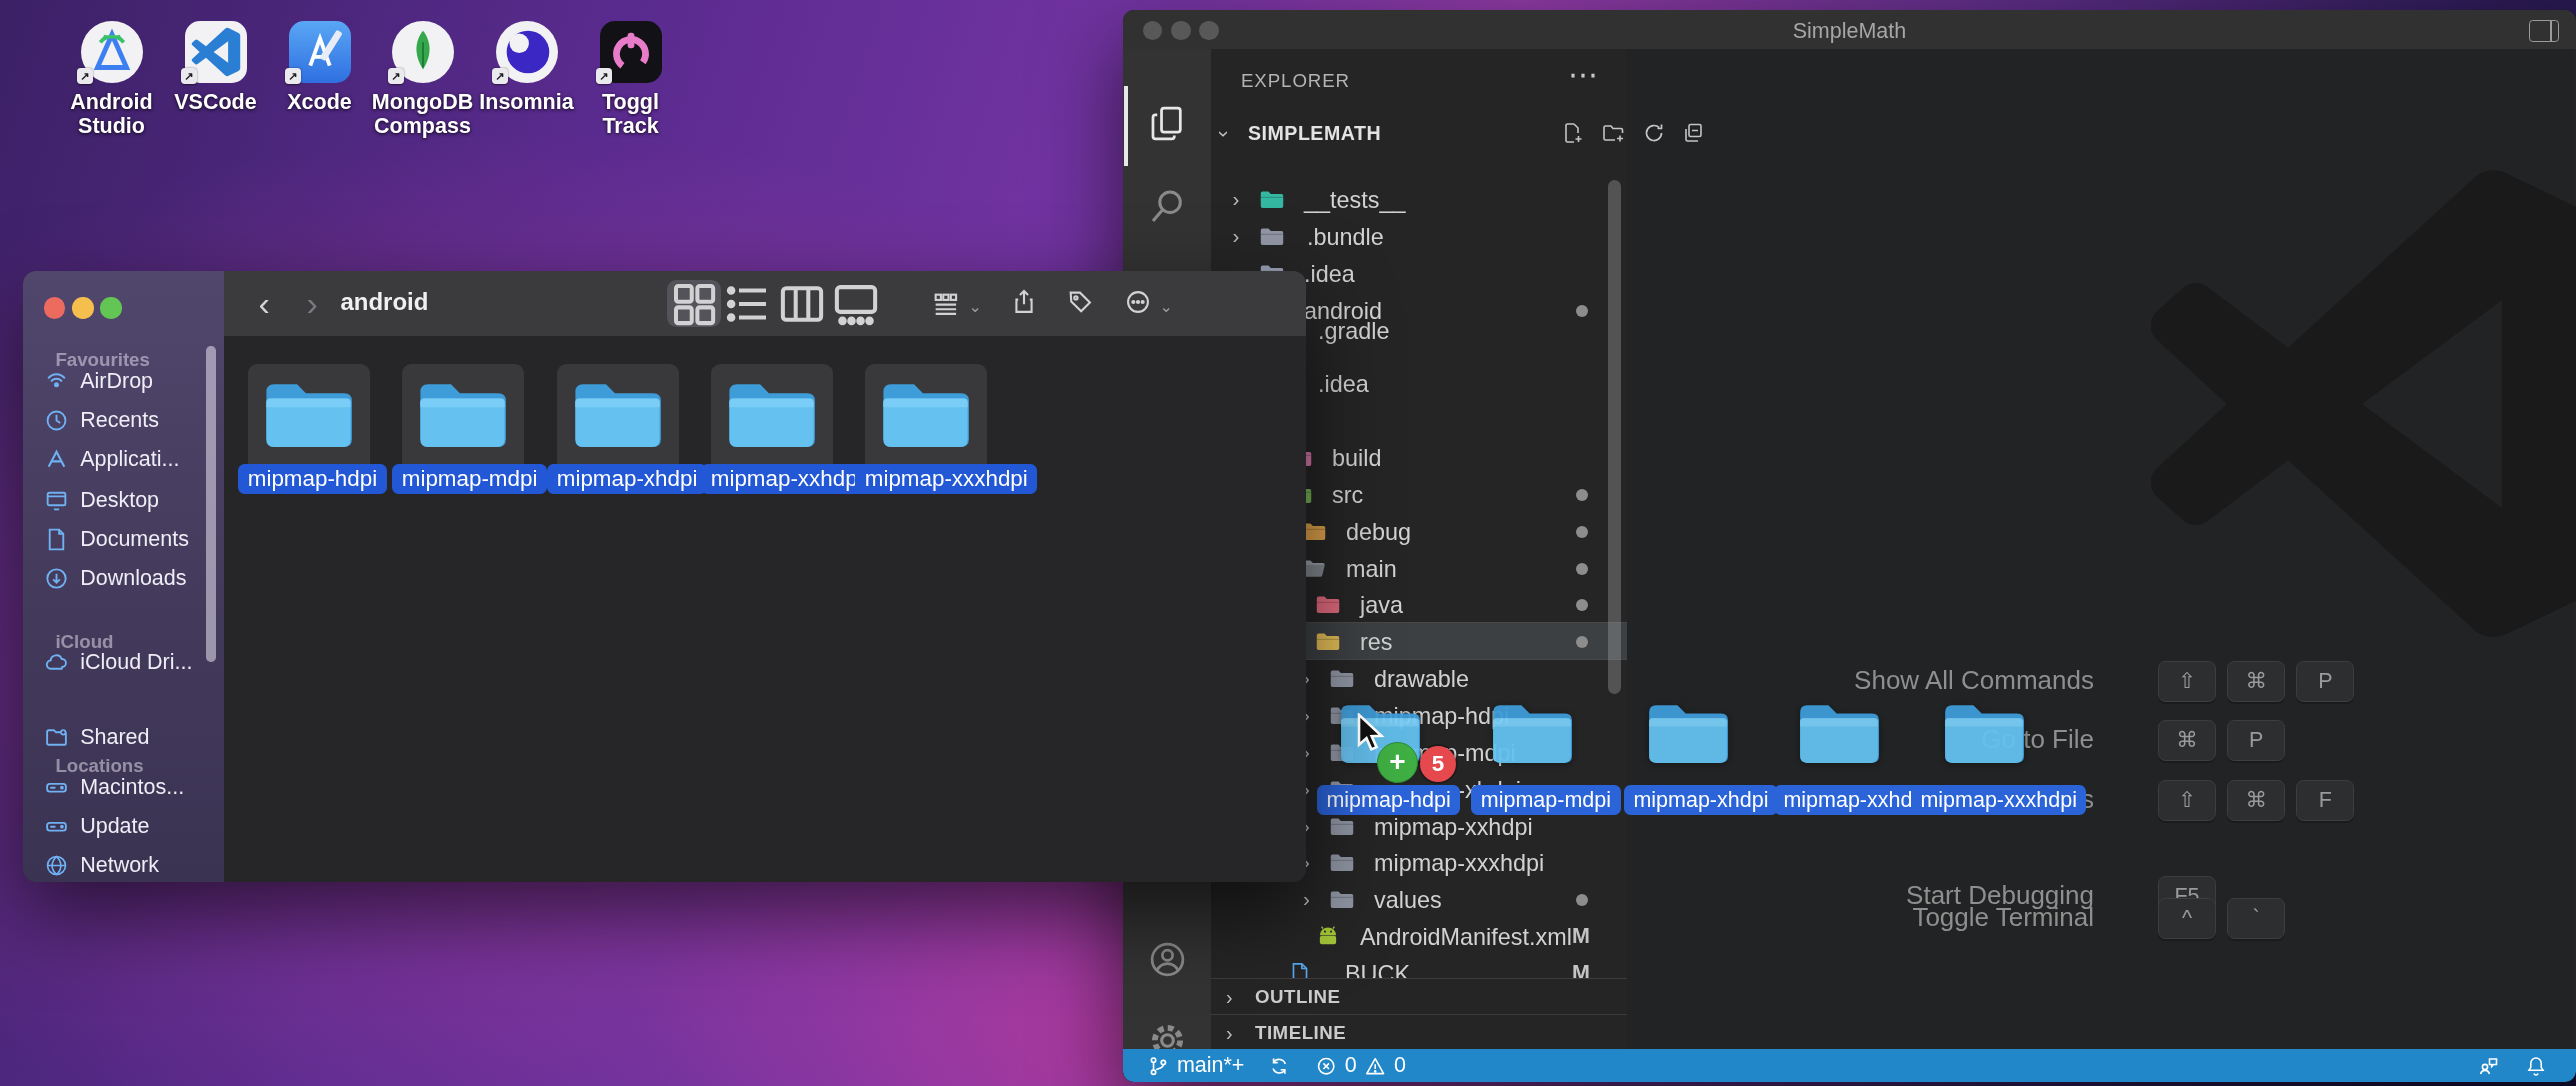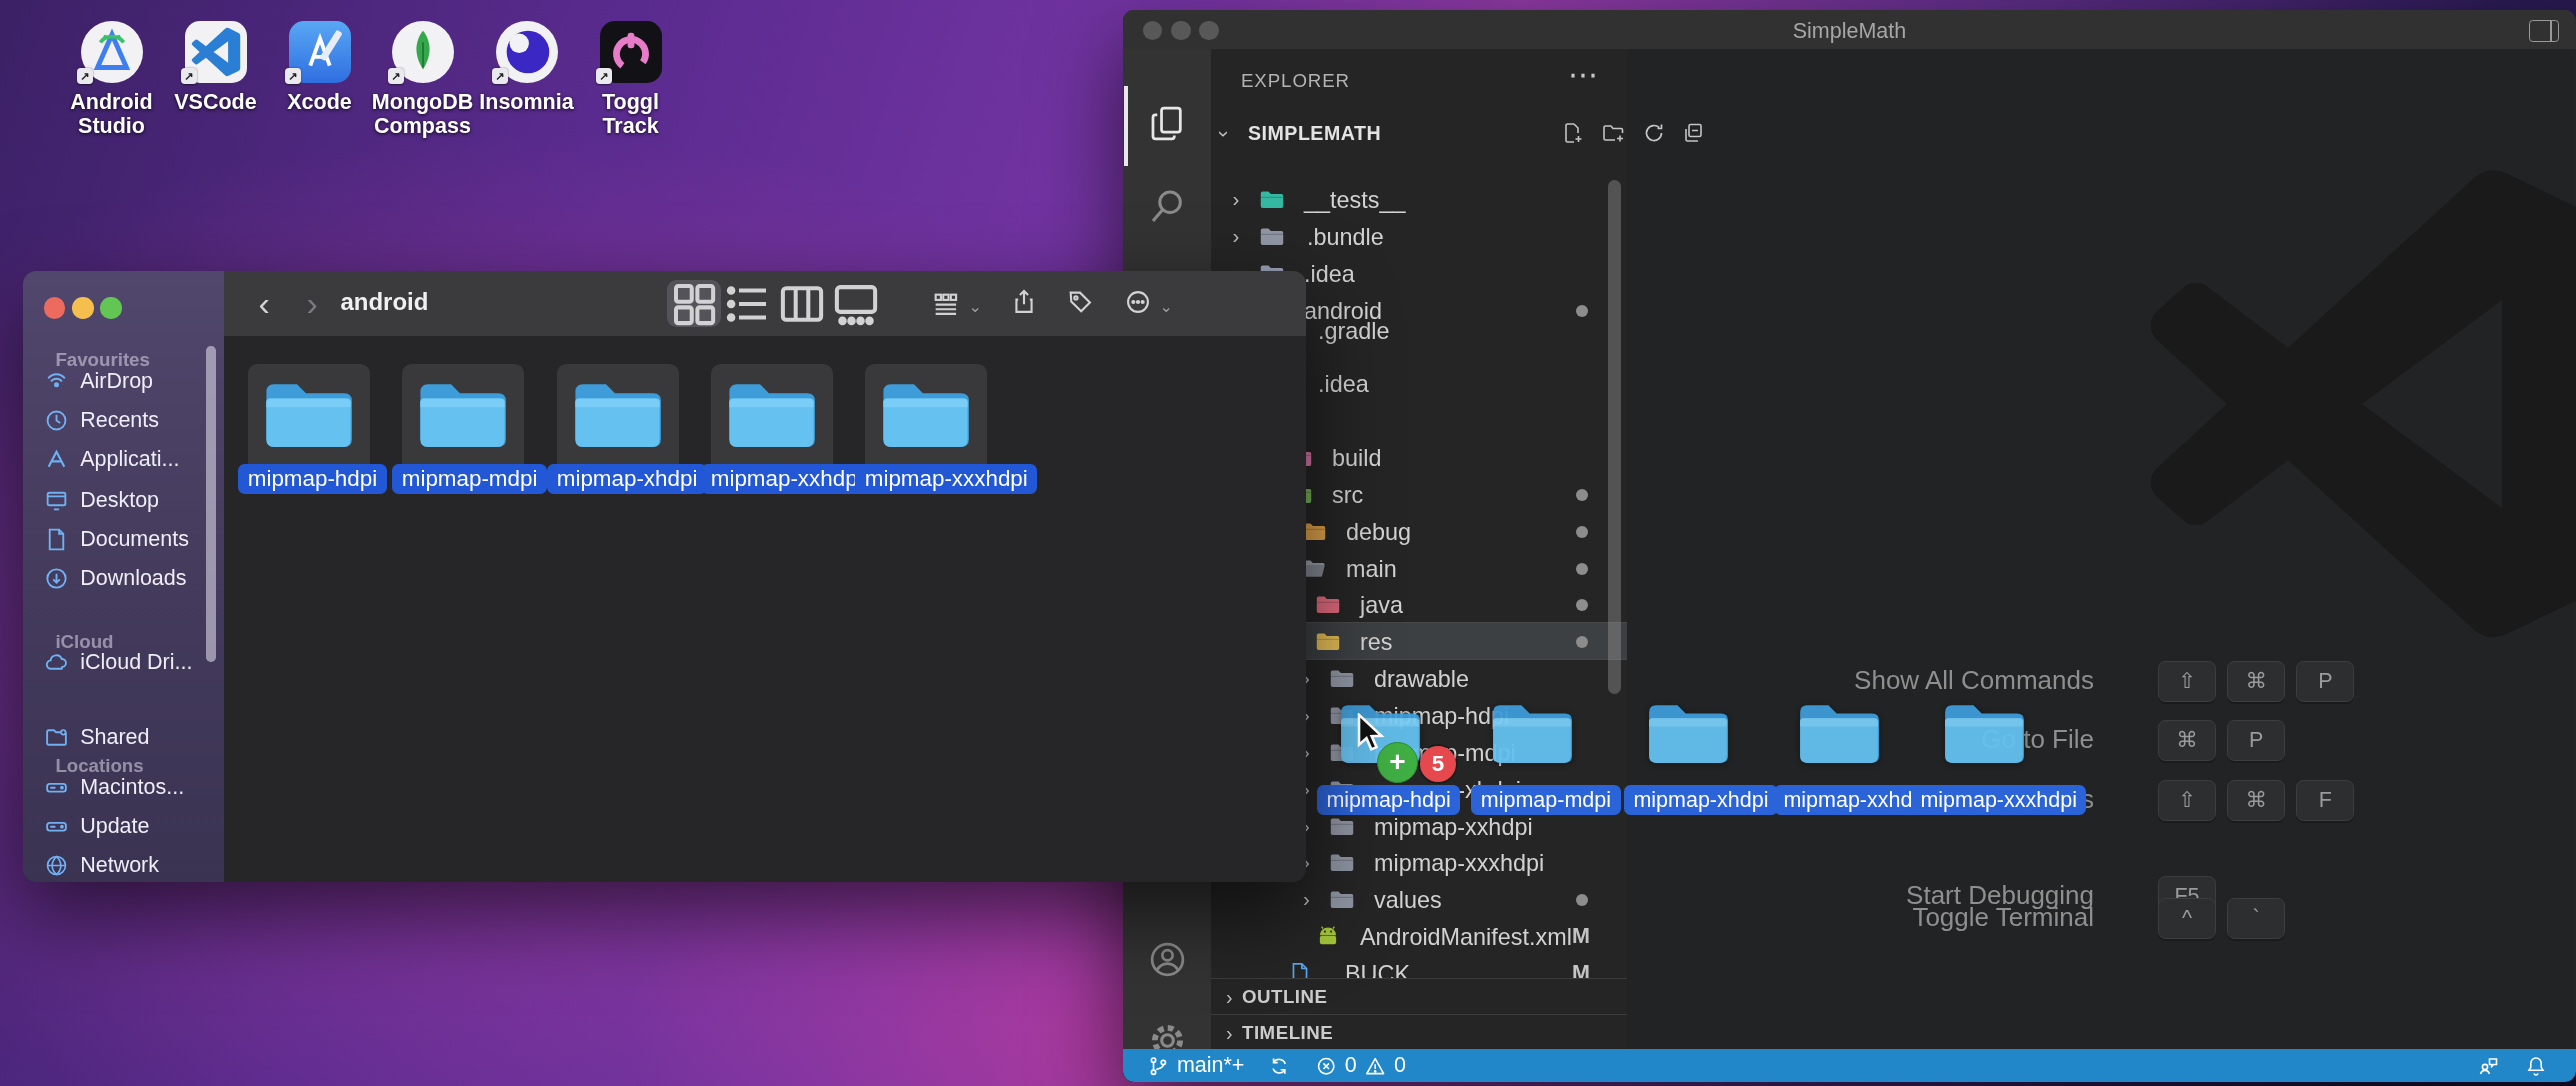--- a/index.html
+++ b/index.html
@@ -51,21 +51,21 @@
   .t-chev.open{transform:rotate(90deg);}
   .t-ico{top:6.5px;}
   .t-ico svg{width:26px;height:22.4px;}
   .t-lbl{top:5.6px;color:#d2d2d2;font-size:23.4px;white-space:nowrap;}
   .t-dot{left:365px;top:13px;width:12px;height:12px;border-radius:50%;background:#8d8d8d;}
   .t-badge{left:361px;top:5.6px;color:#c4c4c4;font-size:21.5px;font-weight:bold;}
   #side-scroll{left:397px;top:131px;width:13px;height:514px;background:rgba(160,160,160,.38);border-radius:6.5px;}
   #panel-outline,#panel-timeline{left:88px;width:416px;height:36px;background:#252526;border-top:0.9px solid #3c3c3c;}
   #panel-outline{top:968px;}  #panel-timeline{top:1004px;}
   .panel-chev{left:15px;top:6.5px;color:#c0c0c0;font-size:19.6px;}
-  .panel-lbl{left:31px;top:6.5px;color:#cccccc;font-size:18.7px;font-weight:bold;letter-spacing:0.5px;}
+  .panel-lbl{left:44px;top:6.5px;color:#cccccc;font-size:18.7px;font-weight:bold;letter-spacing:0.5px;}
   #vs-editor{left:504px;top:39px;width:948px;height:1000px;background:#222324;}
   #vs-logo{left:524px;top:112px;width:468px;height:486px;opacity:1;}
   #vs-logo svg{width:100%;height:100%;}
   .wm-row{left:0;height:43px;width:948px;}
   .wm-lbl{position:absolute;right:481px;top:3.7px;color:#8f8f8f;font-size:26px;white-space:nowrap;}
   .wm-keys{position:absolute;left:531px;top:0;display:flex;gap:11.2px;}
   .key{min-width:41px;height:39px;border-radius:7.5px;background:#2d2e30;border:0.9px solid #3d3e40;
        color:#9b9b9c;font-size:21.5px;text-align:center;line-height:39px;padding:0 7.5px;box-shadow:0 1.9px 0 #1b1b1c;}
   #vs-status{left:0;top:1039px;width:1453px;height:33px;background:#2187c8;border-radius:0 0 11.2px 11.2px;
        display:flex;align-items:center;color:#fff;font-size:21.5px;}

